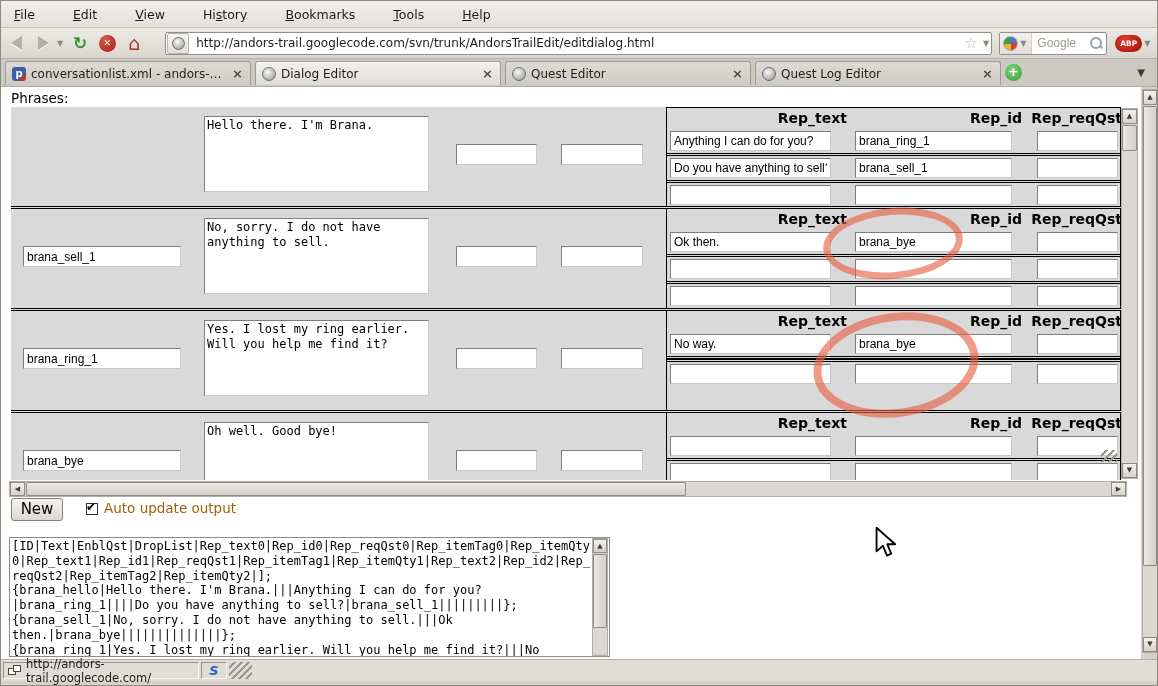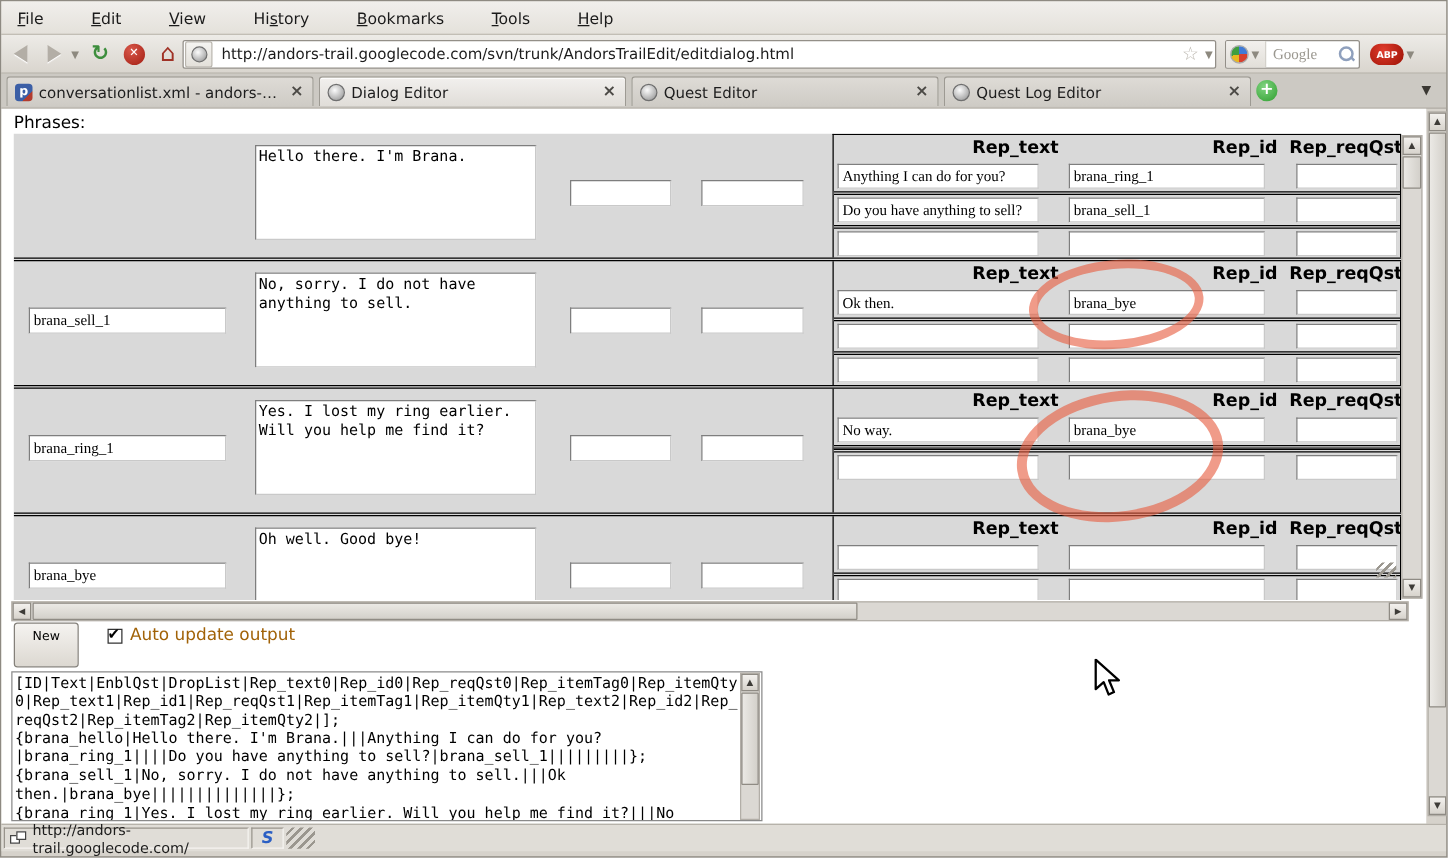--- a/index.html
+++ b/index.html
@@ -20,21 +20,21 @@
   .arrow-shape{width:0;height:0;border-top:7px solid transparent;border-bottom:7px solid transparent;}
   .arrow-left{border-right:11px solid #b3aea6;filter:drop-shadow(0 1px 0 #fff);}
   .arrow-right{border-left:11px solid #b3aea6;filter:drop-shadow(0 1px 0 #fff);}
   .small-drop{font-size:8px;color:#8d897f;margin:0 2px;}
   .glyphbtn{font-size:17px;line-height:17px;}
   .reload-g{color:#3d8e3d;font-weight:bold;}
   .home-g{color:#a03226;font-size:19px;}
   .stop-g{width:17px;height:17px;border-radius:50%;background:radial-gradient(circle at 35% 30%,#d8574a,#a31e12);
     color:#fff;font:bold 9px/17px "DejaVu Sans",sans-serif;text-align:center;}
   .urlbar{height:23px;background:#fff;border:1px solid #938f88;border-radius:2px;
-    margin-left:0;width:827px;display:flex;align-items:center;box-sizing:border-box;}
+    margin-left:19px;width:827px;display:flex;align-items:center;box-sizing:border-box;}
   .favicon-box{width:20px;height:19px;border:1px solid #b9b5ad;border-radius:2px;margin-left:1px;
     display:flex;align-items:center;justify-content:center;background:linear-gradient(#f5f4f1,#e3e0da);}
   .circ-fav{width:11px;height:11px;border-radius:50%;border:1px solid #6f6f6f;
     background:radial-gradient(circle at 40% 35%,#fcfcfc,#a9a9a9 75%);}
   .urltext{font-size:12px;color:#1c1c1c;margin-left:7px;flex:1;white-space:nowrap;overflow:hidden;}
   .star-g{color:#b9b5ad;font-size:15px;margin-right:3px;}
   .searchbox{height:23px;background:#fff;border:1px solid #938f88;border-radius:2px;margin-left:7px;
     width:108px;display:flex;align-items:center;box-sizing:border-box;}
   .engine-sec{display:flex;align-items:center;border-right:1px solid #d4d1cb;padding:0 3px;height:100%;
     background:linear-gradient(#f2f0ed,#e2dfd9);}
@@ -65,21 +65,21 @@
     background:radial-gradient(circle at 38% 32%,#7fd37f,#2f9e2f);color:#fff;
     font:bold 13px/16px "DejaVu Sans",sans-serif;text-align:center;}
   .tablist-drop{position:absolute;right:12px;top:8px;font-size:10px;color:#3a3833;}
   
   #content{position:absolute;left:0;top:86px;width:1140px;height:572px;background:#fff;overflow:hidden;}
   .phrases-label{position:absolute;left:10px;top:3px;font-size:13.5px;color:#000;}
   #phrases-panel{position:absolute;left:10px;top:20px;width:1110px;height:373px;background:#d9d9d9;overflow:hidden;}
   .prow{position:relative;height:99px;border-bottom:1px solid #000;margin-bottom:1px;}
   .prow + .prow{border-top:1px solid #000;}
   .prow:first-child .replies{border-top:1px solid #000;}
-  input,textarea{font-family:Liberation Serif, serif;}
+  input,textarea{font-family:Liberation Sans, sans-serif;}
   .pid,.psm,.rin{position:absolute;height:21px;box-sizing:border-box;border:1px solid #7e7e7e;
     border-bottom-color:#c9c9c9;border-right-color:#c9c9c9;background:#fff;font-size:12px;padding:1px 3px;outline:0;}
   .pid{left:12px;top:37px;width:158px;}
   .ptext{position:absolute;left:193px;top:9px;width:225px;height:76px;box-sizing:border-box;resize:none;
     border:1px solid #7e7e7e;border-bottom-color:#c9c9c9;border-right-color:#c9c9c9;background:#fff;
     font:12px/15px "DejaVu Sans Mono","Liberation Mono",monospace;padding:1px 2px;outline:0;overflow:hidden;}
   .sm1{left:445px;top:37px;width:81px;}
   .sm2{left:550px;top:37px;width:82px;}
   .replies{position:absolute;left:655px;top:0;bottom:0;width:455px;box-sizing:border-box;
     border-left:1px solid #000;border-right:1px solid #000;}
@@ -97,23 +97,23 @@
   
   .sb{position:absolute;background:#dbd8d3;border:1px solid #b2aea7;box-sizing:border-box;}
   .sbtn{position:absolute;background:linear-gradient(#f3f1ee,#d7d3cc);border:1px solid #8f8b84;
     box-sizing:border-box;color:#3e3c38;display:flex;align-items:center;justify-content:center;
     font-size:7px;line-height:7px;}
   .sthumb{position:absolute;background:linear-gradient(90deg,#ebe9e5,#d3d0ca);border:1px solid #8f8b84;
     border-radius:1px;box-sizing:border-box;}
   .sthumb.h{background:linear-gradient(#ebe9e5,#d3d0ca);}
   .grip{background:repeating-linear-gradient(135deg,transparent 0 3px,#9b978f 3px 5px);}
   
-  .new-btn{position:absolute;left:10px;top:411px;width:52px;height:36px;
+  .new-btn{position:absolute;left:10px;top:411px;width:52px;height:23px;
     background:linear-gradient(#f5f3f0,#dcd8d1);border:1px solid #84807a;border-radius:3px;
-    font-size:10px;color:#000;text-align:center;line-height:21px;box-sizing:border-box;}
+    font-size:15px;color:#000;text-align:center;line-height:21px;box-sizing:border-box;}
   .cbox{position:absolute;left:85px;top:416px;width:12px;height:12px;background:#fff;
     border:1px solid #333;box-sizing:border-box;font-size:12px;line-height:10px;color:#000;}
   .cbox span{position:relative;left:-1px;top:-2px;font-weight:bold;}
   .cb-label{position:absolute;left:103px;top:413px;font-size:13.5px;color:#a16207;}
   #output{position:absolute;left:8px;top:450px;width:601px;height:120px;box-sizing:border-box;
     border:1px solid #8a8a8a;background:#fff;resize:none;outline:0;overflow:hidden;
     font:12px/14.8px "DejaVu Sans Mono","Liberation Mono",monospace;color:#000;
     padding:1px 18px 1px 2px;white-space:pre-wrap;overflow-wrap:break-word;word-break:normal;}
   
   .hl-circle{position:absolute;border:7px solid rgba(231,93,64,0.62);border-radius:50%;}

